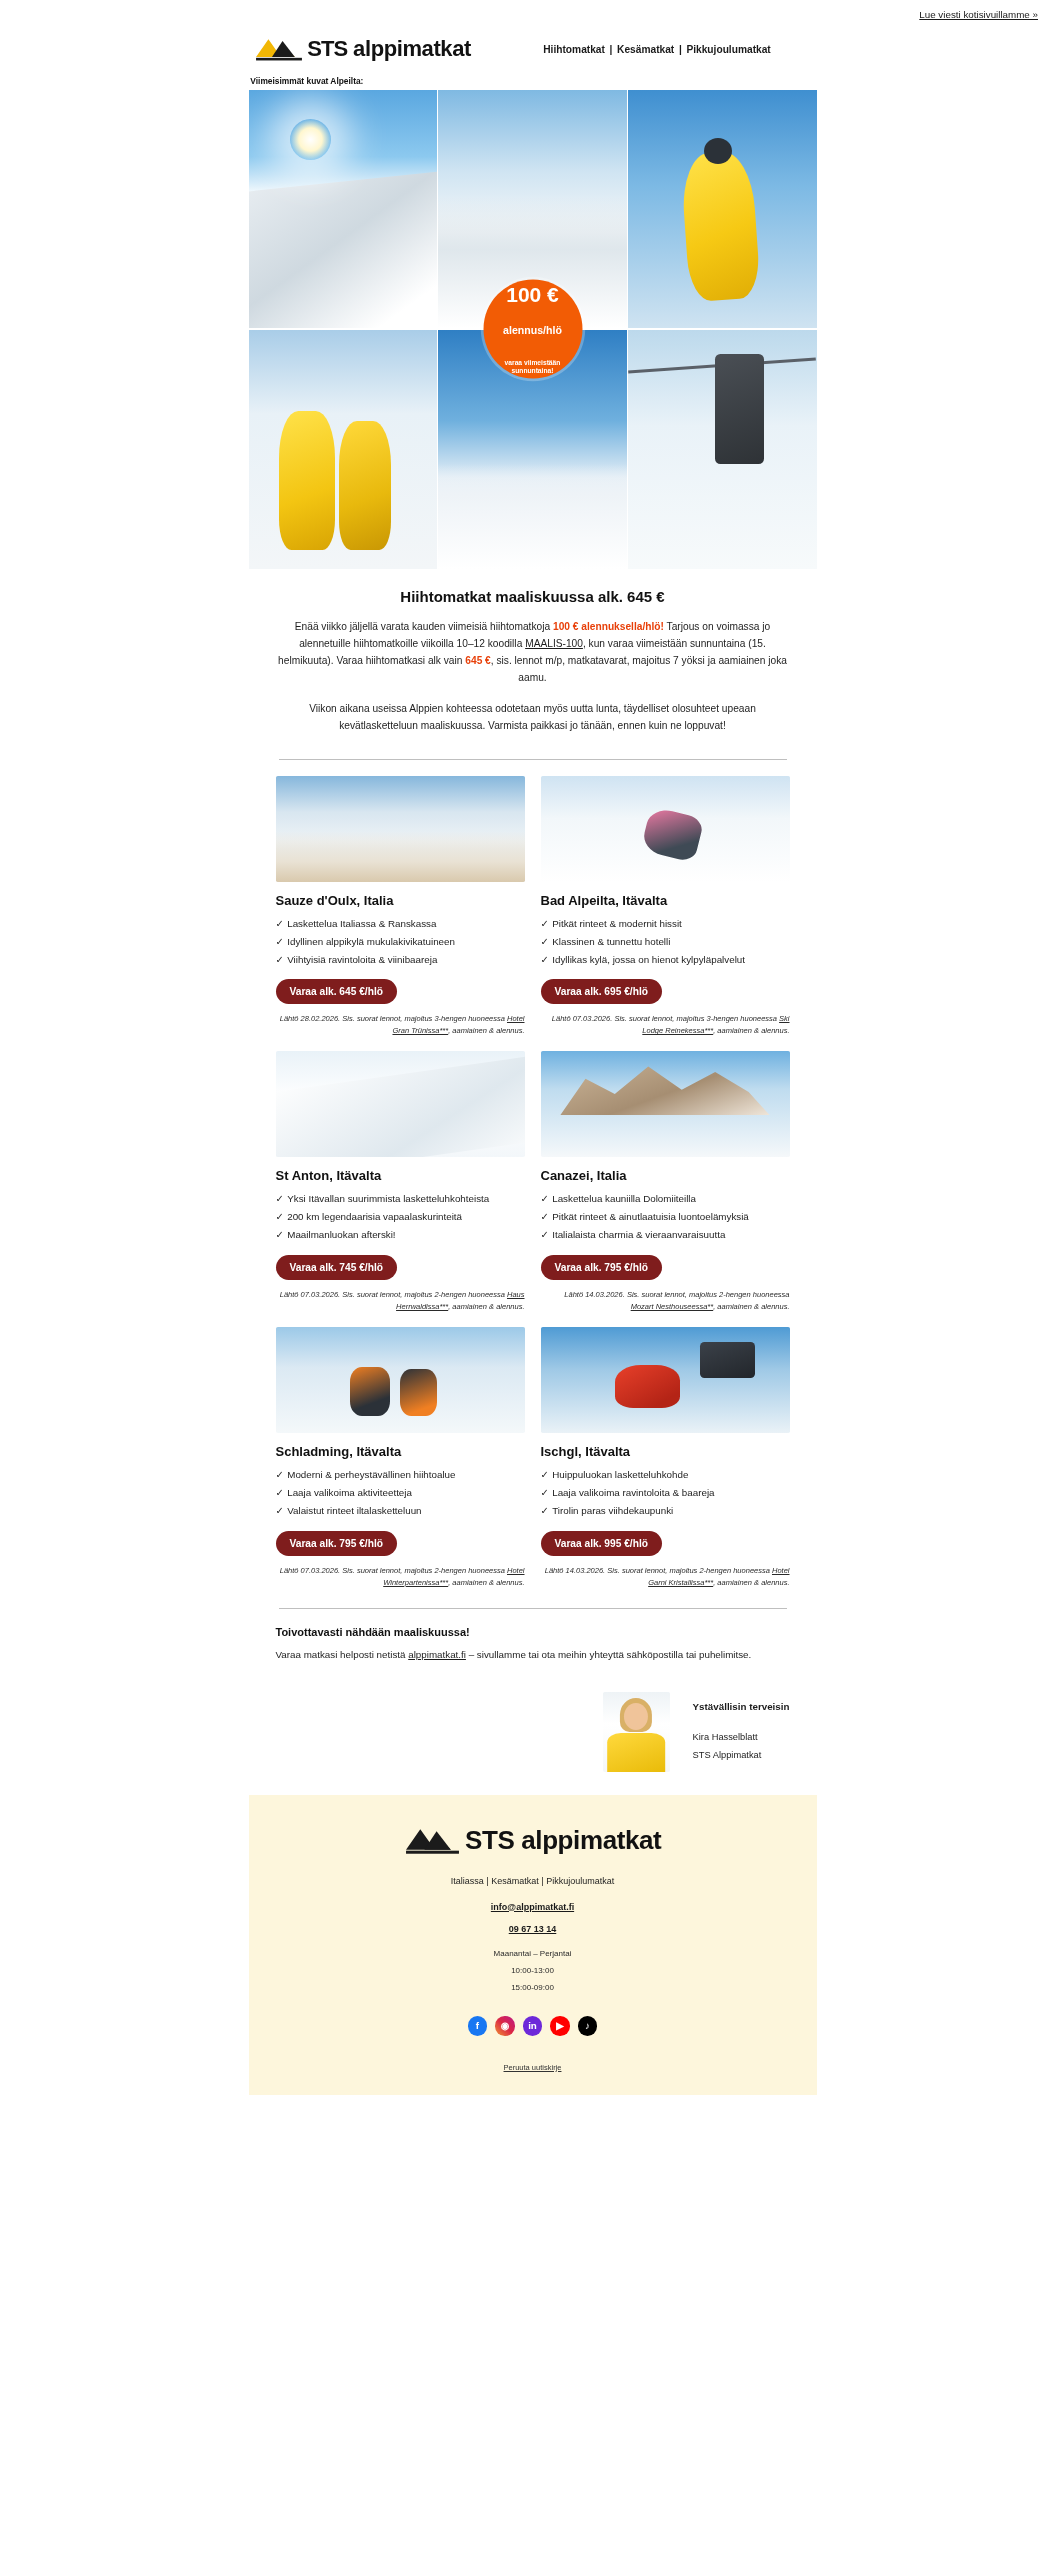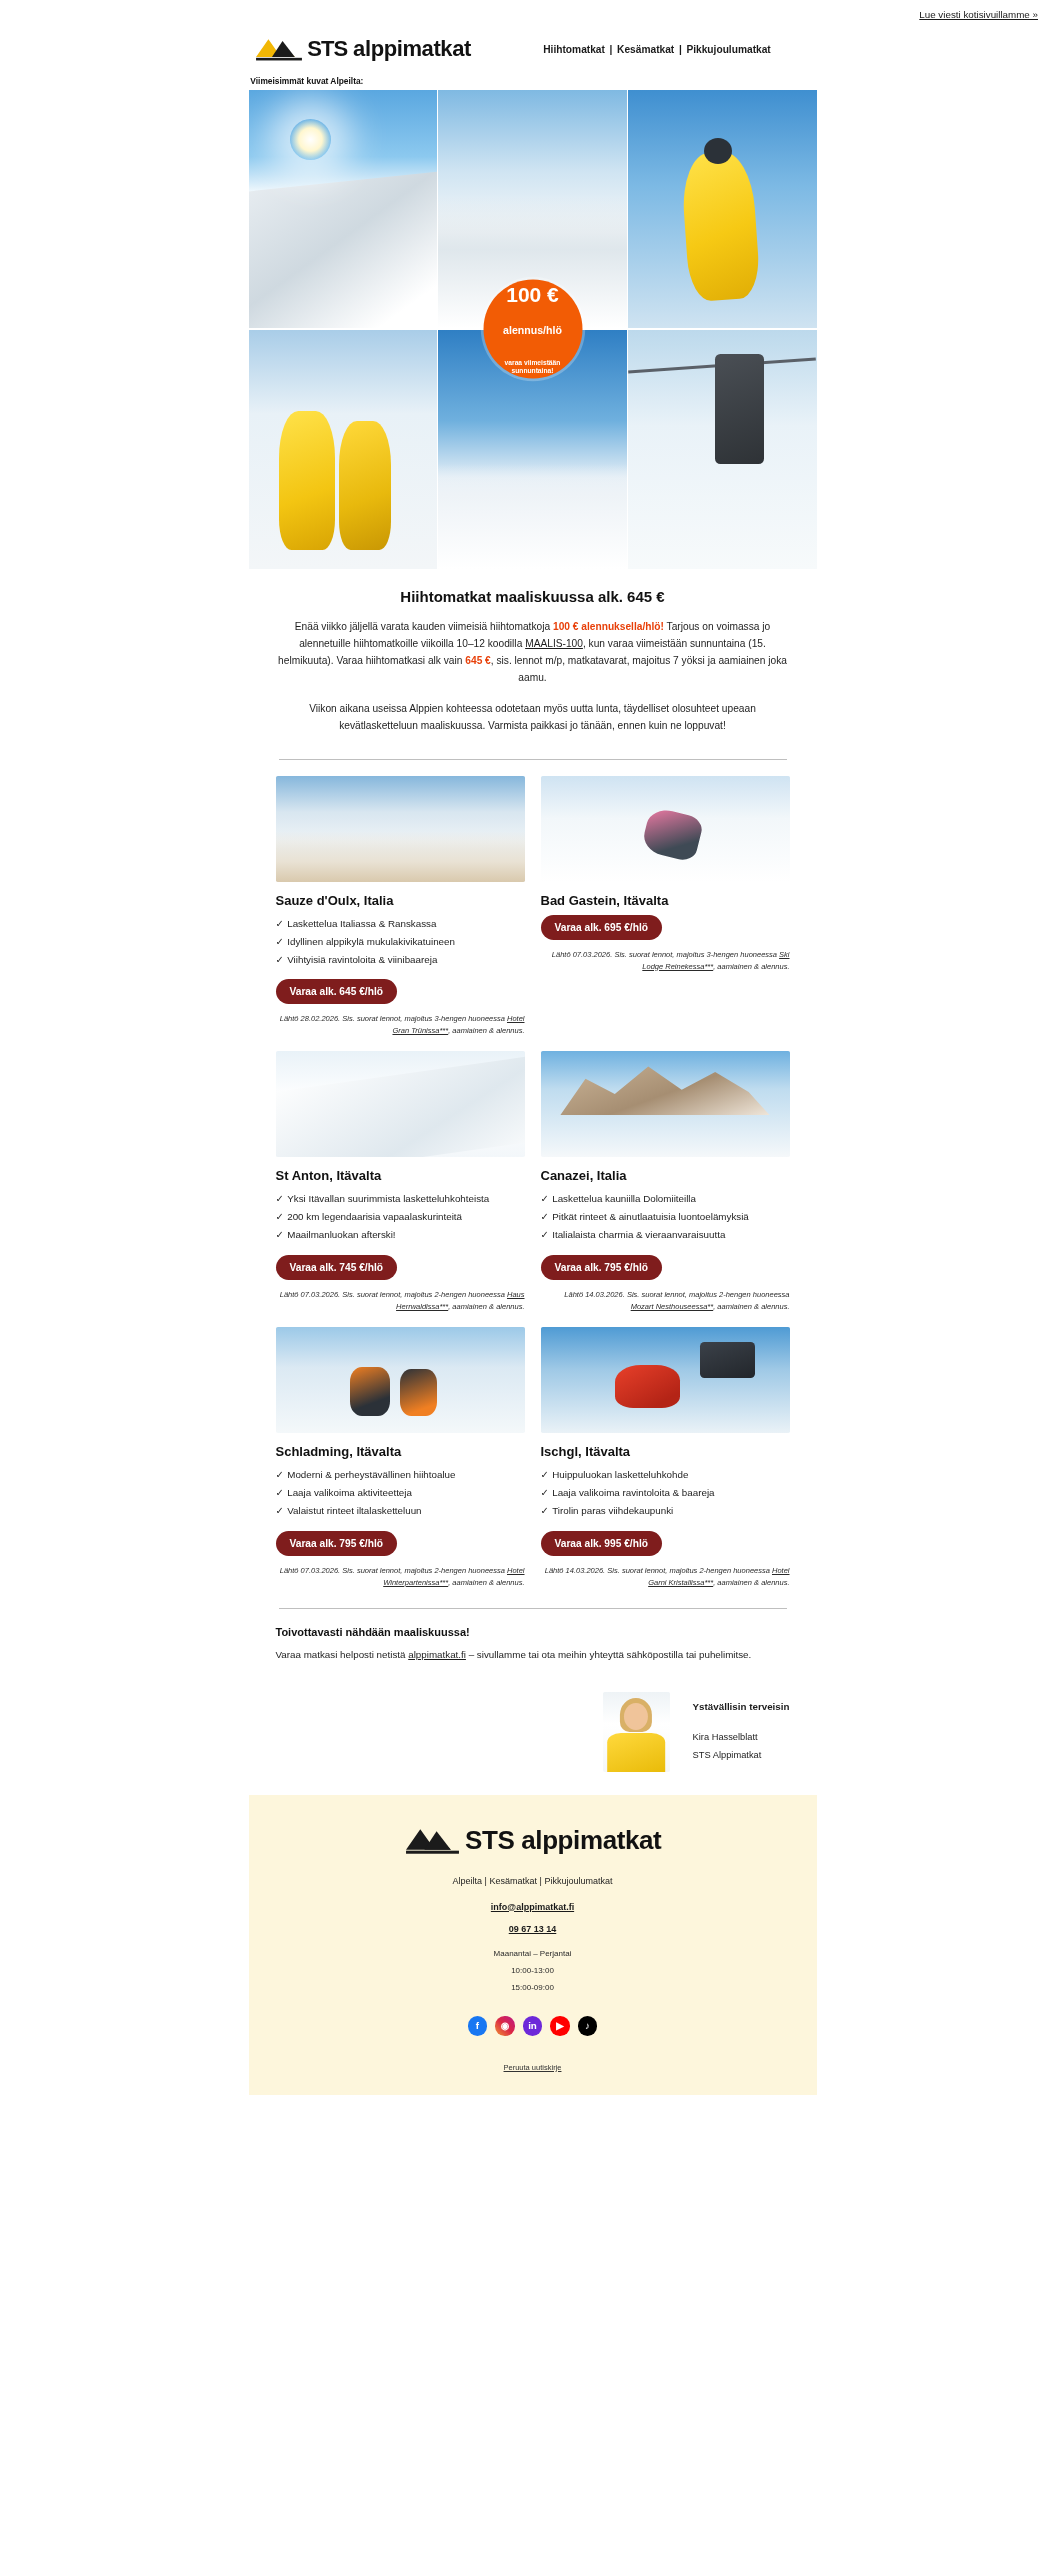--- a/index.html
+++ b/index.html
@@ -420,21 +420,26 @@
           <li><span class="tick">✓</span><span>Viihtyisiä ravintoloita &amp; viinibaareja</span></li>
         </ul>
         <a href="#" class="btn-orange">Varaa alk. 645 €/hlö</a>
         <div class="deal-note"><span>Lähtö 28.02.2026. Sis. suorat lennot, majoitus 3-hengen huoneessa </span><a href="#">Hotel Gran Trünissa***</a><span>, aamiainen &amp; alennus.</span></div>
       </div>
 
       <div class="deal">
         <div class="deal-img img-b">
             <div class="skier"></div>
           </div>
-        <h2>Bad Gastein, Itävalta</h2>
+        <h2>Bad Alpeilta, Itävalta</h2>
+        <ul>
+          <li><span class="tick">✓</span><span>Pitkät rinteet &amp; modernit hissit</span></li>
+          <li><span class="tick">✓</span><span>Klassinen &amp; tunnettu hotelli</span></li>
+          <li><span class="tick">✓</span><span>Idyllikas kylä, jossa on hienot kylpyläpalvelut</span></li>
+        </ul>
         <a href="#" class="btn-orange">Varaa alk. 695 €/hlö</a>
         <div class="deal-note"><span>Lähtö 07.03.2026. Sis. suorat lennot, majoitus 3-hengen huoneessa </span><a href="#">Ski Lodge Reinekessa***</a><span>, aamiainen &amp; alennus.</span></div>
       </div>
 
       <div class="deal">
         <div class="deal-img img-c"></div>
         <h2>St Anton, Itävalta</h2>
         <ul>
           <li><span class="tick">✓</span><span>Yksi Itävallan suurimmista lasketteluhkohteista</span></li>
           <li><span class="tick">✓</span><span>200 km legendaarisia vapaalaskurinteitä</span></li>
@@ -514,21 +519,21 @@
       <div class="footer-logo">
         <svg class="logo-mark" viewBox="0 0 56 34" style="width:57px;height:35px">
           <polygon points="2,26 16,6 26,20 32,12 46,26" fill="#1b1b1b"></polygon>
           <polygon points="20,26 32,8 46,26" fill="#1b1b1b"></polygon>
           <rect x="2" y="27" width="52" height="3" fill="#1b1b1b"></rect>
         </svg>
         <span class="logo-text"><span>STS</span><span> alppimatkat</span></span>
       </div>
 
       <div class="footer-nav">
-        <a href="#">Alpeilta</a>
+        <a href="#">Italiassa</a>
         <span>|</span>
         <a href="#">Kesämatkat</a>
         <span>|</span>
         <a href="#">Pikkujoulumatkat</a>
       </div>
 
       <div class="footer-line">
         <a href="#">info@alppimatkat.fi</a>
       </div>
       <div class="footer-line">

